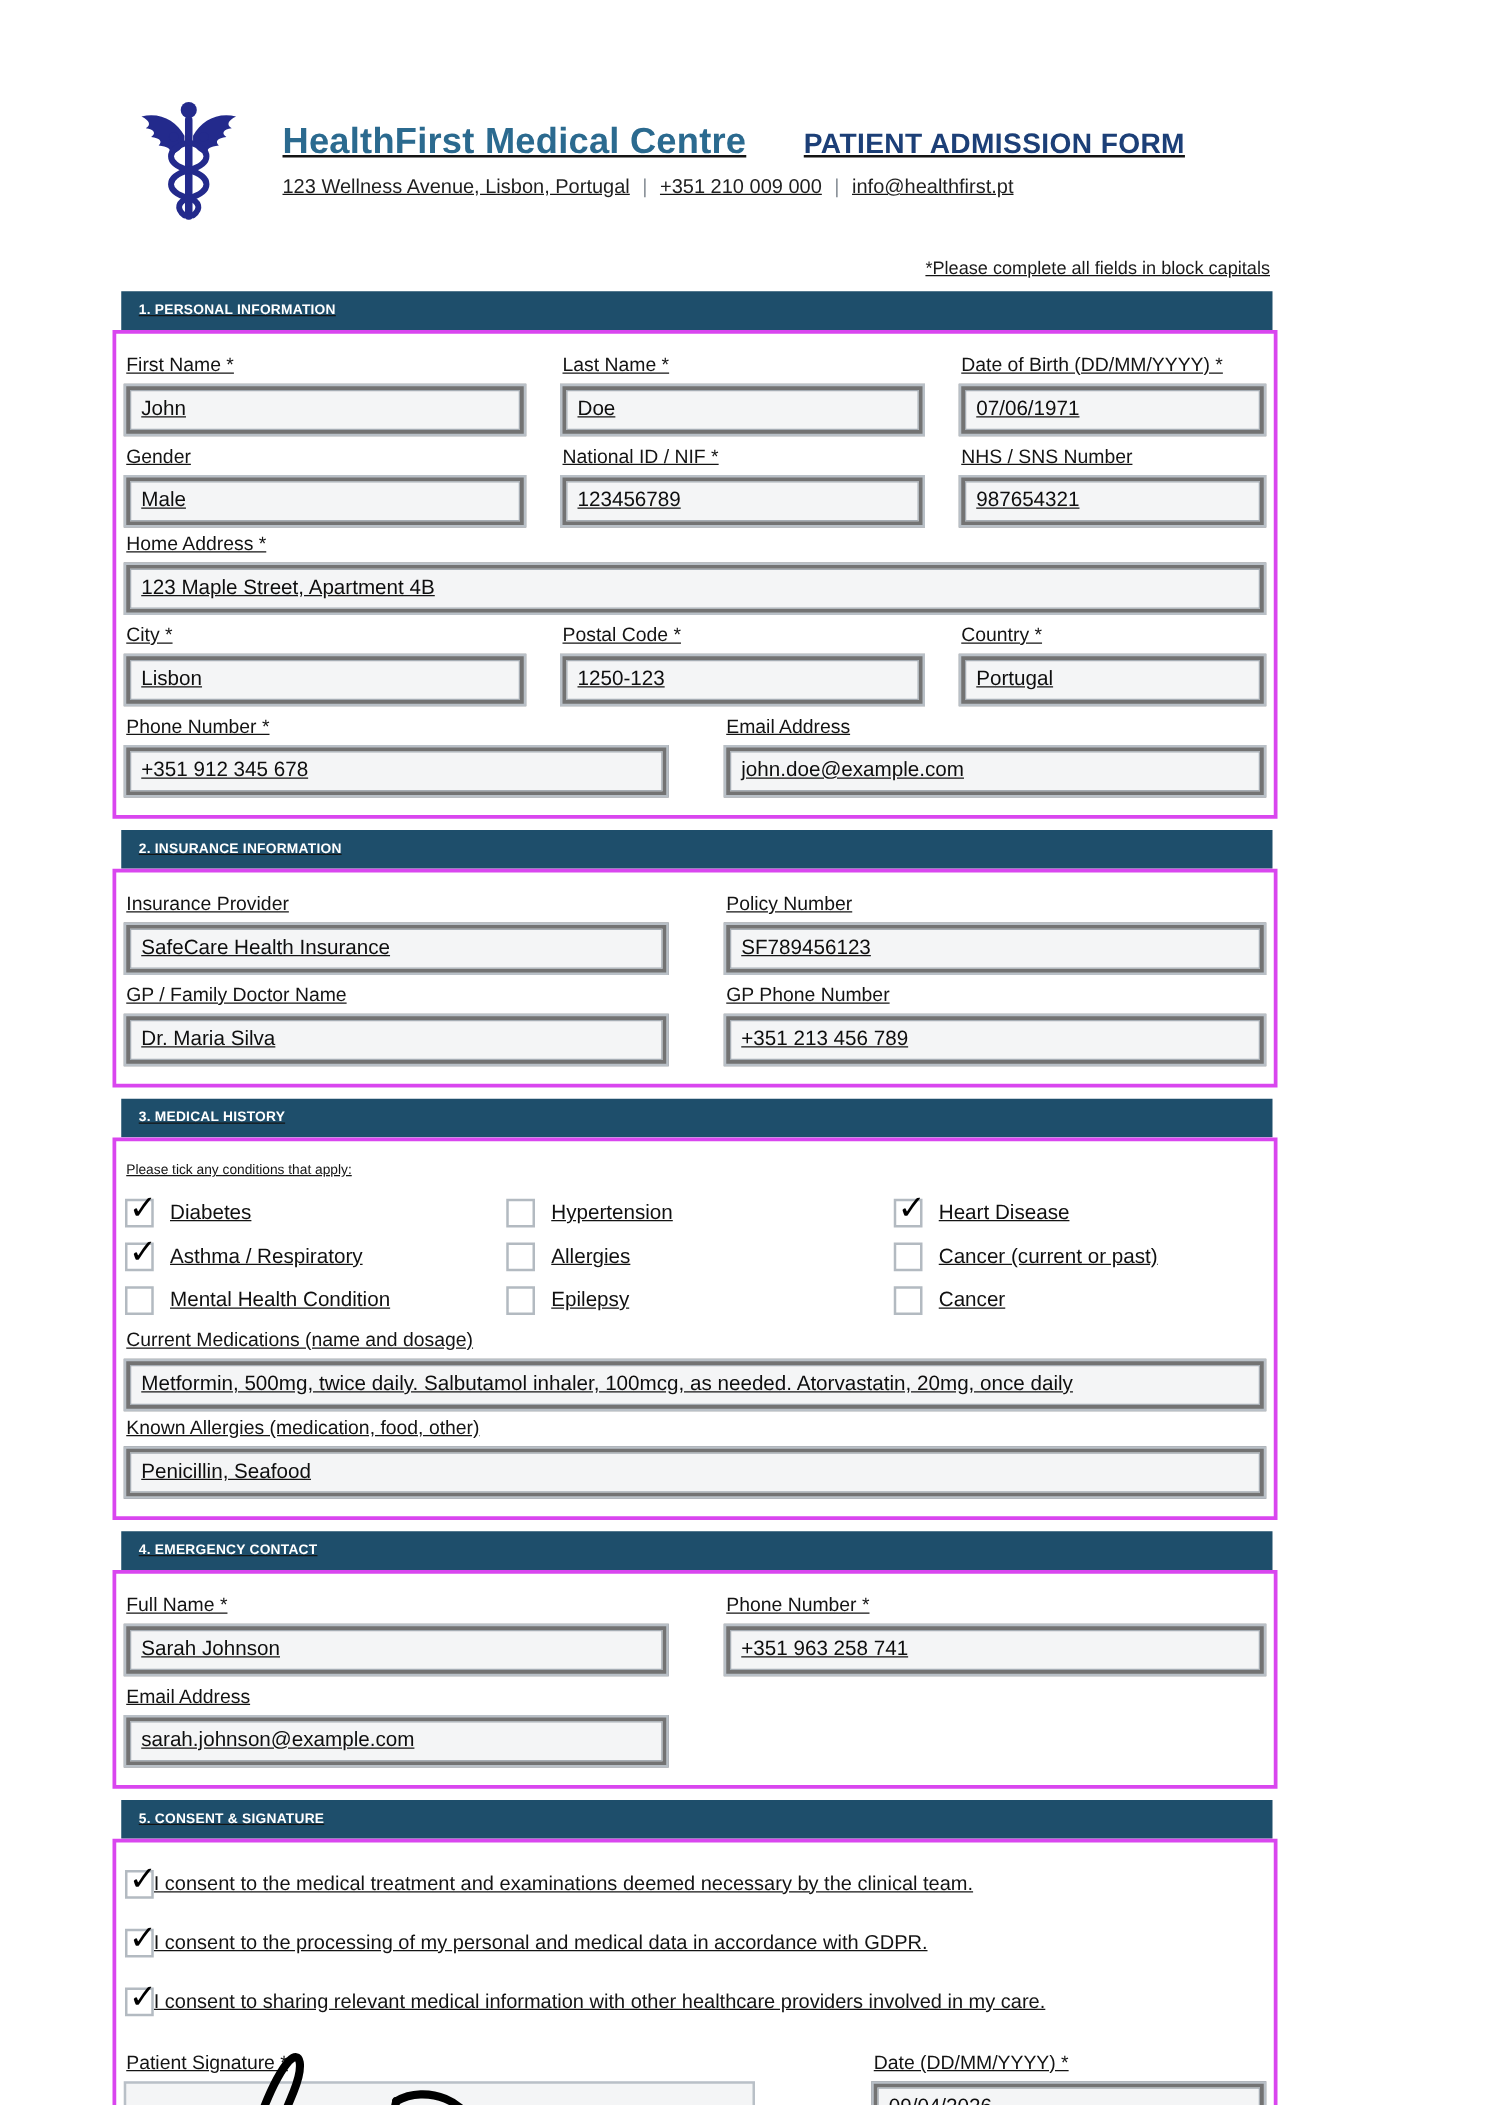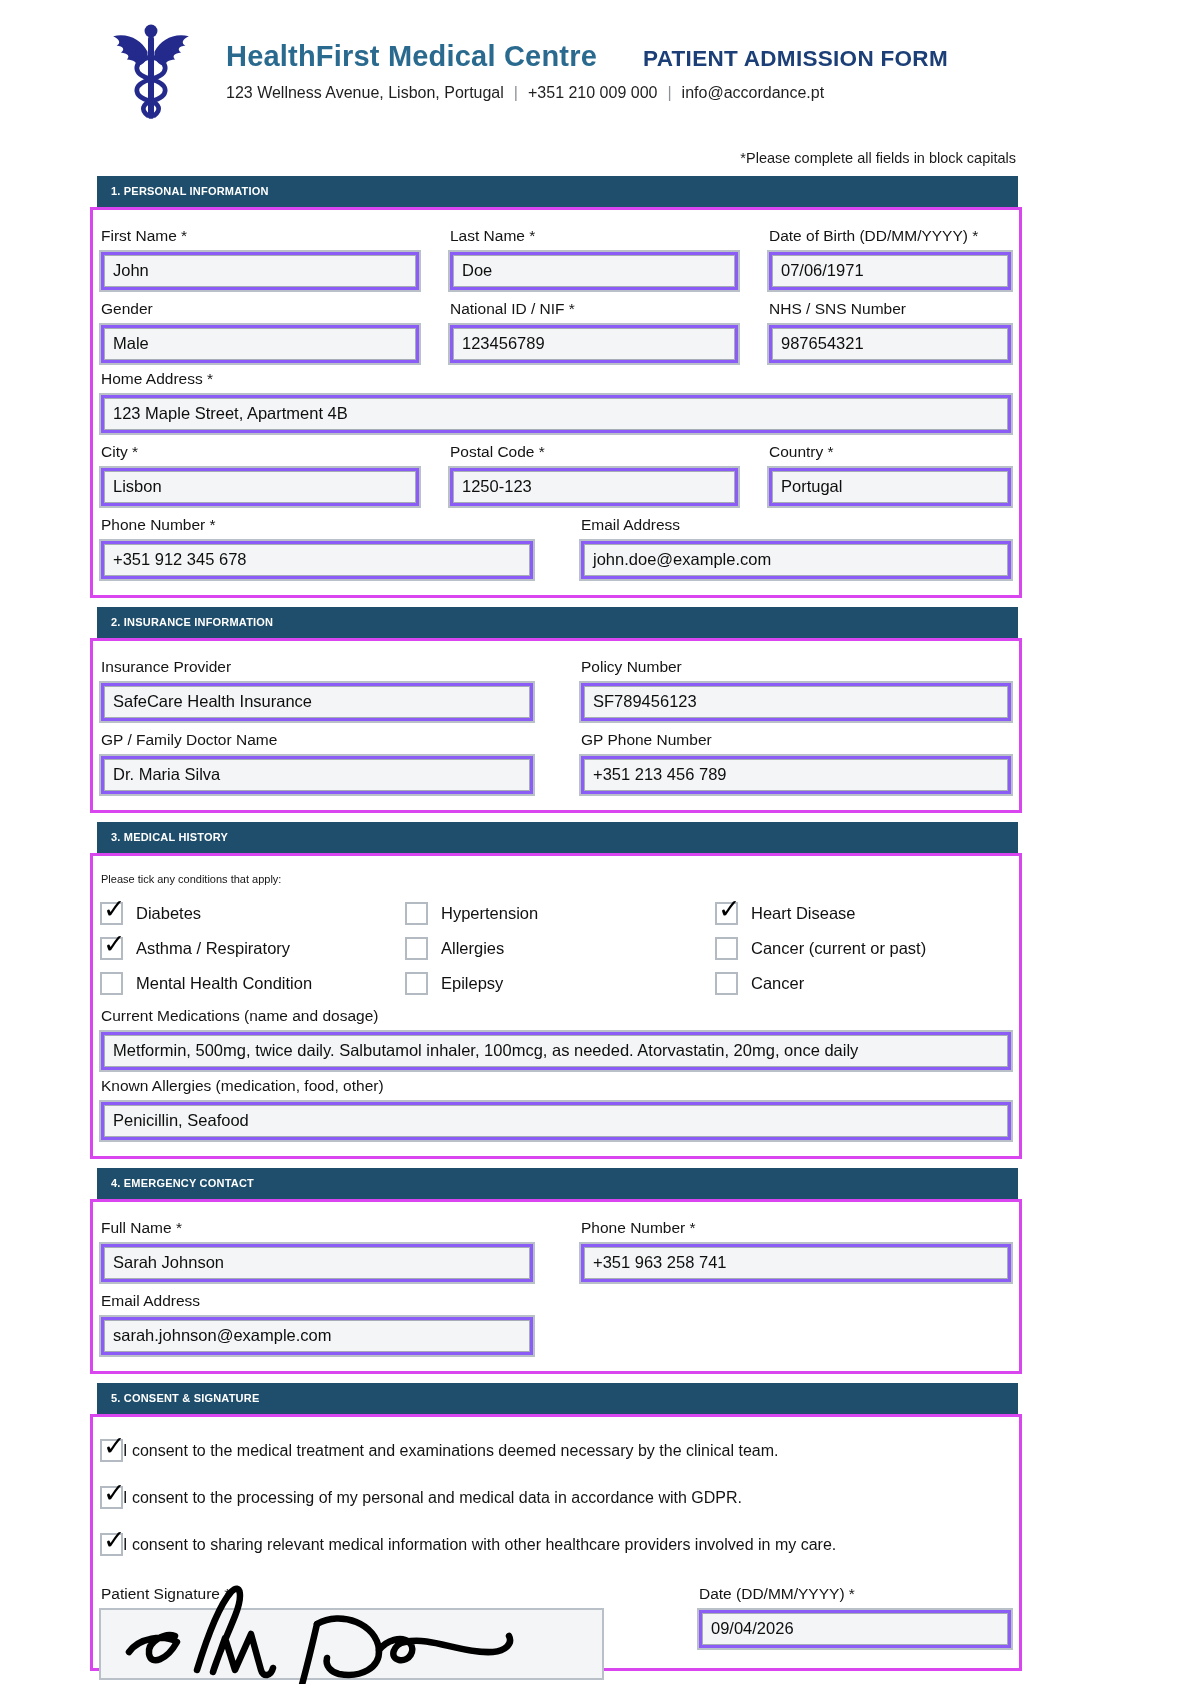--- a/index.html
+++ b/index.html
@@ -2,21 +2,21 @@
 <html><head>
 <meta charset="utf-8">
 <style>
   * { margin:0; padding:0; box-sizing:border-box; }
   html,body { background:#ffffff; }
   body {
     width:1191px; height:1684px; overflow:hidden;
     font-family:"Liberation Sans","DejaVu Sans",sans-serif;
     color:#141414;
   }
-  .page { width:1191px; height:1364px; padding-top:22px; position:relative; }
+  .page { width:1191px; height:1364px; padding-top:79px; position:relative;text-decoration:underline; }
 
   
   .masthead { display:flex; align-items:flex-start; margin-left:108px; }
   .logo-wrap { width:86px; height:104px; flex:none; }
   .head-text { margin-left:32px; padding-top:18px; }
   .brand-line { display:flex; align-items:baseline; }
   .clinic-name { font-size:29px; font-weight:bold; color:#2b6a8f; letter-spacing:0.2px; }
   .form-title  { font-size:22.5px; font-weight:bold; color:#1c3f77; margin-left:46px; letter-spacing:0.3px; }
   .contact-line { margin-top:11px; font-size:16px; color:#1f1f1f; }
   .contact-line .sep { color:#8a9199; margin:0 10px; }
@@ -27,21 +27,21 @@
   .sec-header {
     background:#1e4e6b; color:#ffffff; font-weight:bold; font-size:11px;
     height:31px; line-height:31px; padding-left:14px; letter-spacing:0.2px;
     margin:0 4px 0 7px;
   }
   .sec-body { border:3px solid #d946ef; padding:9px 6px 14px; background:#ffffff; position:relative; }
   .sec-body.no-pad-bottom { padding-bottom:0; }
 
   .field { margin-top:3px; }
   .flabel { font-size:15.5px; color:#141414; margin:5px 0 5px 2px; }
-  .fbox { border:2px solid #b9c0c7; background:#8b5cf6; padding:3px; }
+  .fbox { border:2px solid #b9c0c7; background:#737373; padding:3px; }
   .finner {
     border:1px solid #a6adb4; background:#f4f5f6; padding:5px 8px 6px;
     font-size:16.5px; color:#0e0e0e; min-height:31px; white-space:nowrap; overflow:hidden;
   }
   .grid-3 { display:grid; grid-template-columns:322px 292px auto; column-gap:27px; }
   .grid-2 { display:grid; grid-template-columns:436px auto; column-gap:44px; }
 
   
   .tick-note { font-size:11px; margin:8px 0 17px 2px; }
   .cond-grid { display:grid; grid-template-columns:305px 310px auto; row-gap:12px; margin:0 0 12px 1px; }
@@ -80,21 +80,21 @@
           <path d="M50,40 C72,46 72,60 50,66 C28,72 28,86 50,92 C60,95 62,102 54,108" stroke-width="5.5"></path>
         </g>
       </svg>
     </div>
     <div class="head-text">
       <div class="brand-line">
         <span class="clinic-name">HealthFirst Medical Centre</span>
         <span class="form-title">PATIENT ADMISSION FORM</span>
       </div>
       <div class="contact-line">
-        <span>123 Wellness Avenue, Lisbon, Portugal</span><span class="sep">|</span><span>+351 210 009 000</span><span class="sep">|</span><span>info@accordance.pt</span>
+        <span>123 Wellness Avenue, Lisbon, Portugal</span><span class="sep">|</span><span>+351 210 009 000</span><span class="sep">|</span><span>info@healthfirst.pt</span>
       </div>
     </div>
   </div>
 
   <div class="note-line">*Please complete all fields in block capitals</div>
 
   <div class="section">
     <div class="sec-header">1. PERSONAL INFORMATION</div>
     <div class="sec-body">
       <div class="grid-3">

